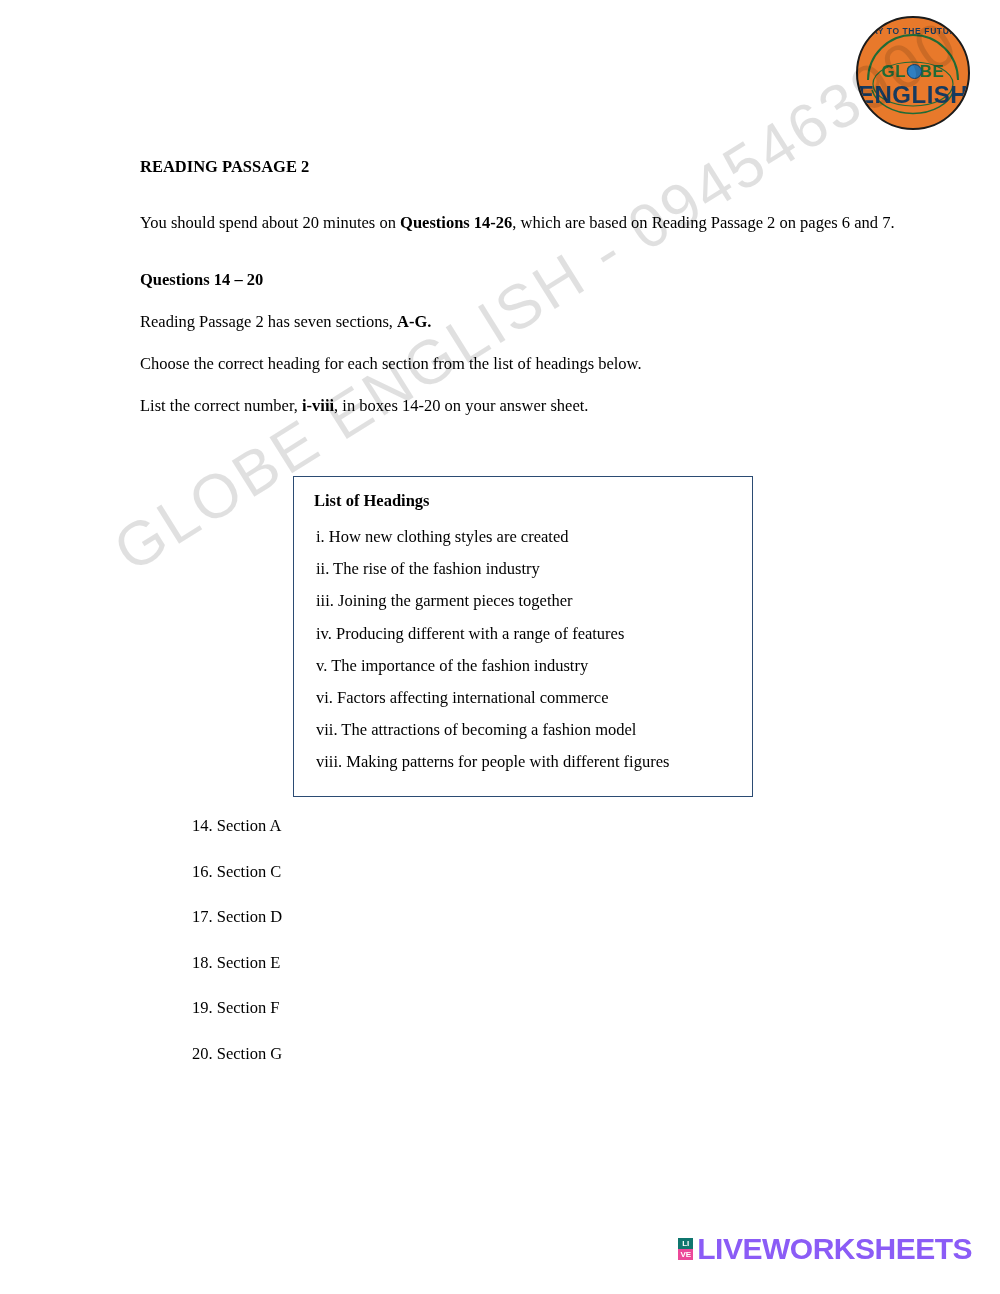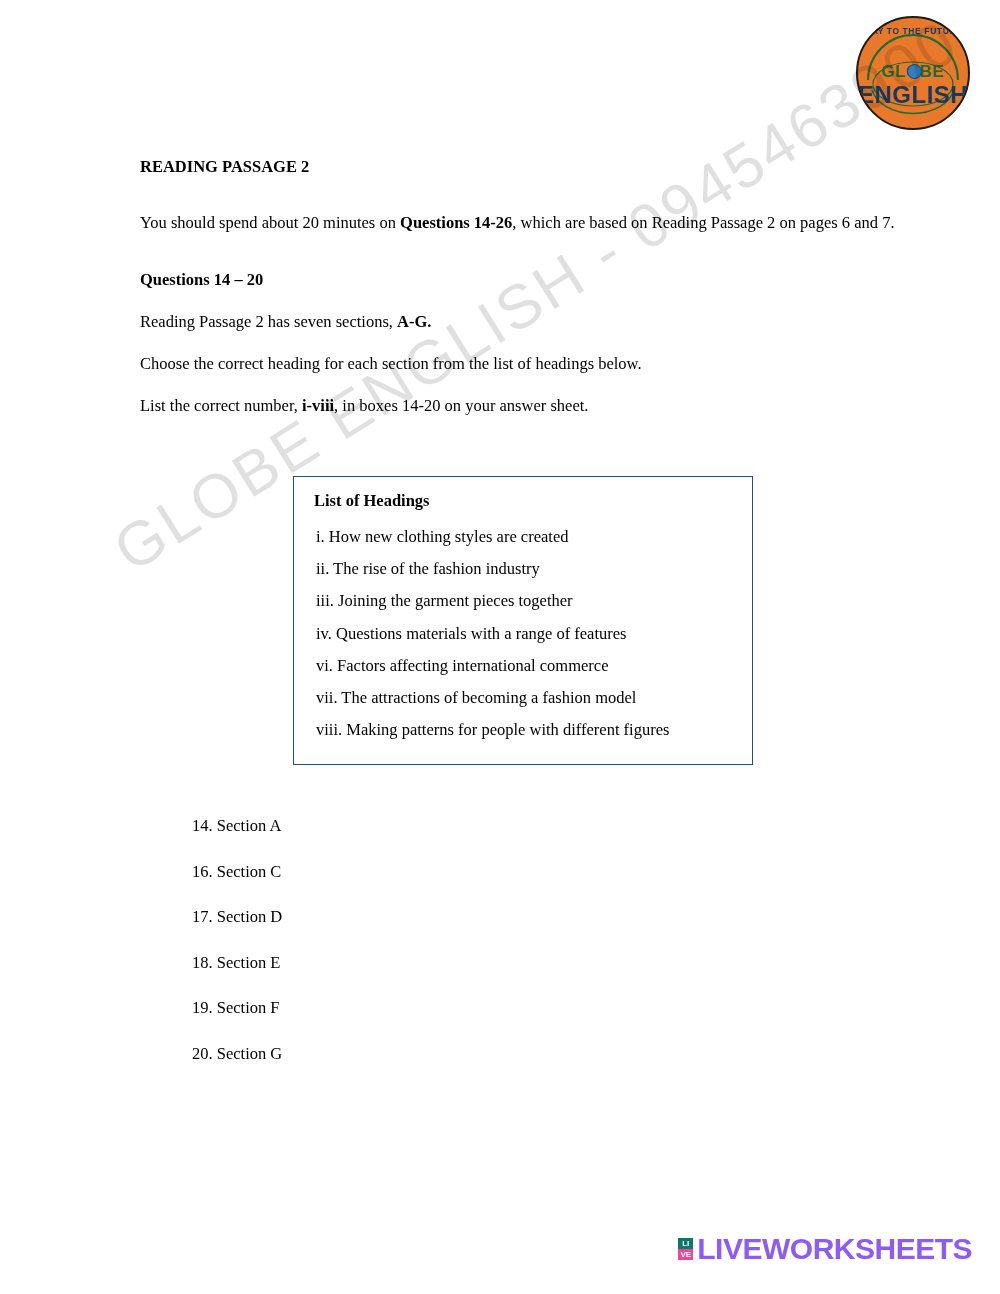--- a/index.html
+++ b/index.html
@@ -234,21 +234,22 @@
 
   <p class="lead"><span>List the correct number, </span><b>i-viii</b><span>, in boxes 14-20 on your answer sheet.</span></p>
 </div>
 
 <div class="headings-box">
   <div class="bx-title">List of Headings</div>
   <ul>
     <li>i. How new clothing styles are created</li>
     <li>ii. The rise of the fashion industry</li>
     <li>iii. Joining the garment pieces together</li>
-    <li>iv. Questions materials with a range of features</li>
+    <li>iv. Producing different with a range of features</li>
+    <li>v. The importance of the fashion industry</li>
     <li>vi. Factors affecting international commerce</li>
     <li>vii. The attractions of becoming a fashion model</li>
     <li>viii. Making patterns for people with different figures</li>
   </ul>
 </div>
 
 <div class="sections">
   <div class="sec-item">14. Section A</div>
   <div class="sec-item">16. Section C</div>
   <div class="sec-item">17. Section D</div>

